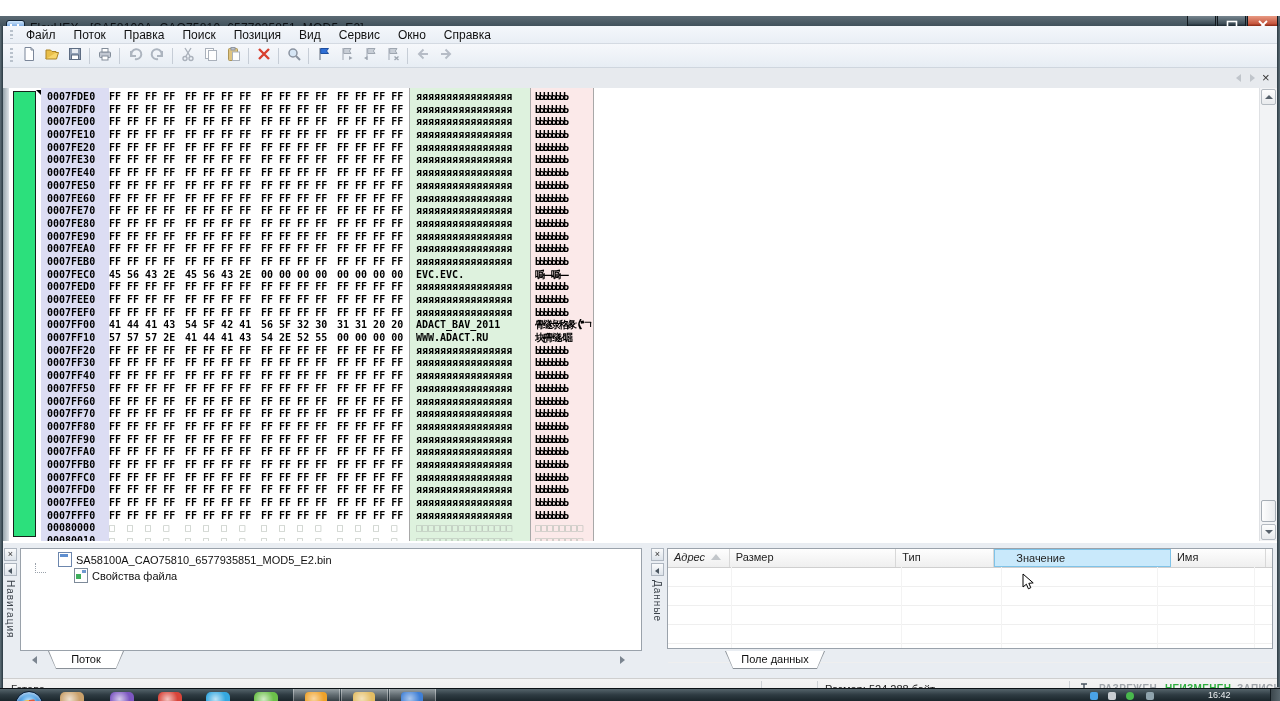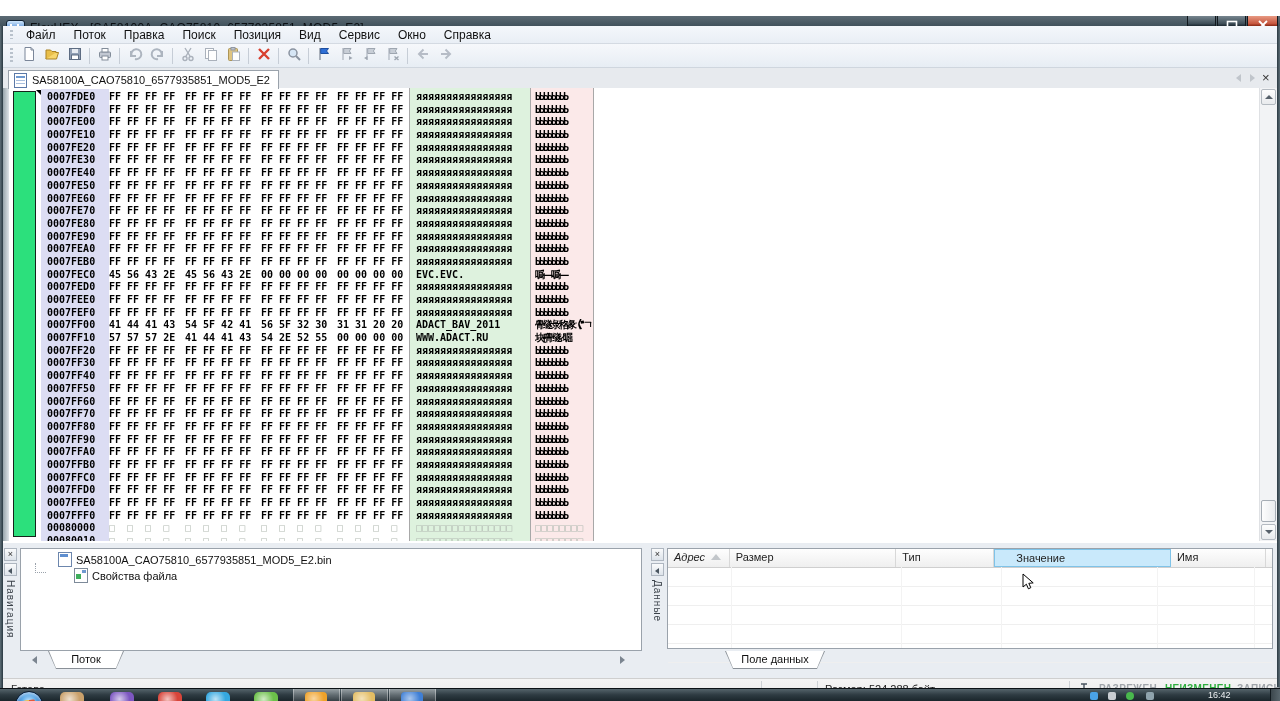--- a/index.html
+++ b/index.html
@@ -307,24 +307,20 @@
         </svg></span>
     </div>
     <div class="tbtn disabled">
       <span><svg width="16" height="16">
           <path d="M3 8 H11 M7.5 3.5 L12 8 L7.5 12.5" fill="none" stroke="#b3bac4" stroke-width="2"></path>
         </svg></span>
     </div>
   </div>
 
 <div class="abs tabbar">
-  <div class="doc-tab">
-    <span class="ticon"></span>
-    <span>SA58100A_CAO75810_6577935851_MOD5_E2</span>
-  </div>
   <div class="tab-ctrl" style="left:1233px"><span class="tri" style="border-top:4px solid transparent;border-bottom:4px solid transparent;border-right:5px solid #c0c5cb;"></span></div>
   <div class="tab-ctrl" style="left:1247px"><span class="tri" style="border-top:4px solid transparent;border-bottom:4px solid transparent;border-left:5px solid #c0c5cb;"></span></div>
   <div class="tab-ctrl x" style="left:1259px">×</div>
 </div>
 
 <div class="abs hexview">
   <div class="framestrip"></div>
   <div class="gutter"></div>
   <div class="greenbar"></div>
   <div class="caret-mark"></div>

